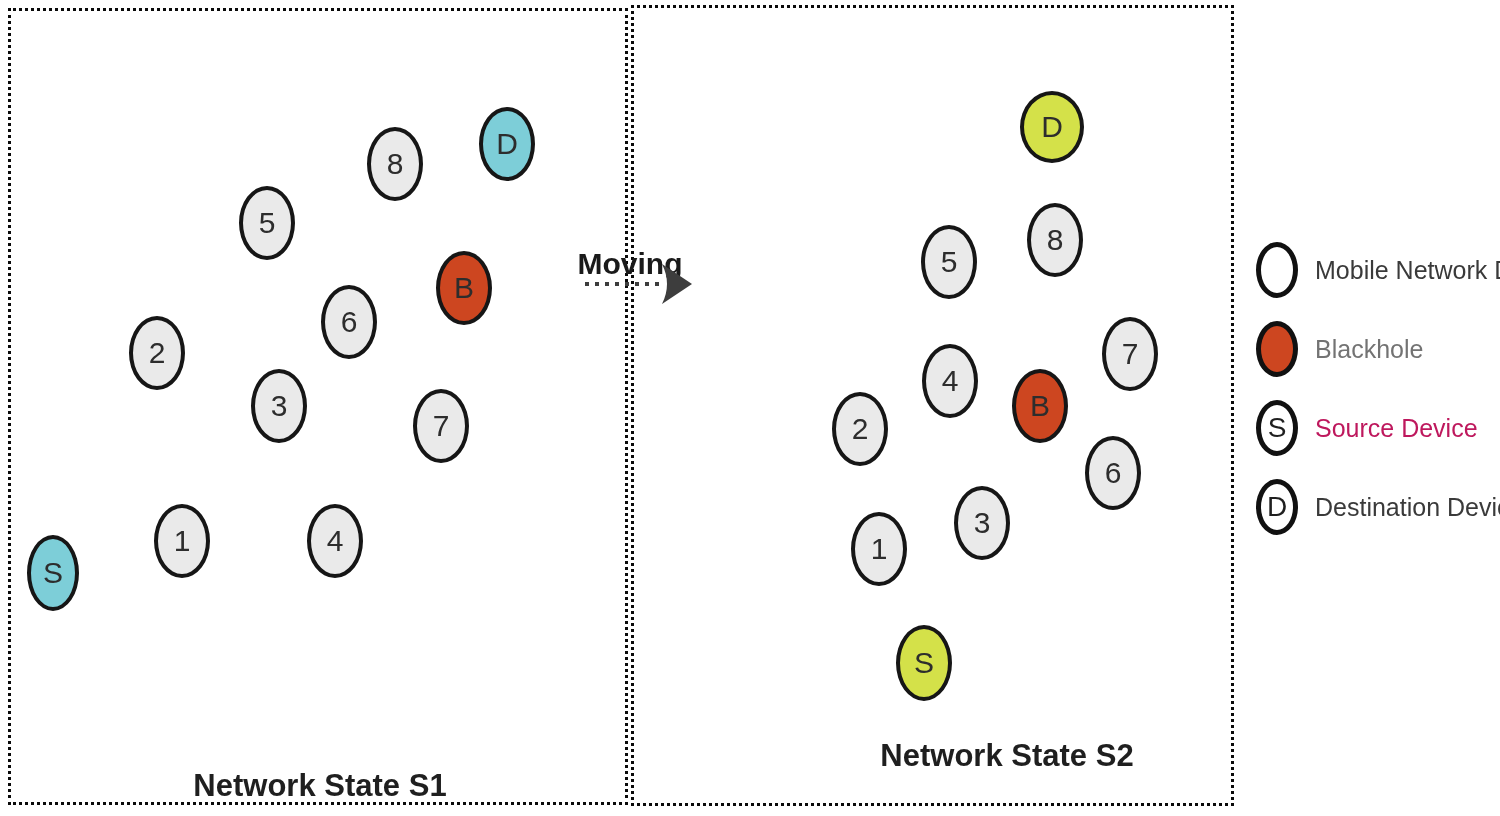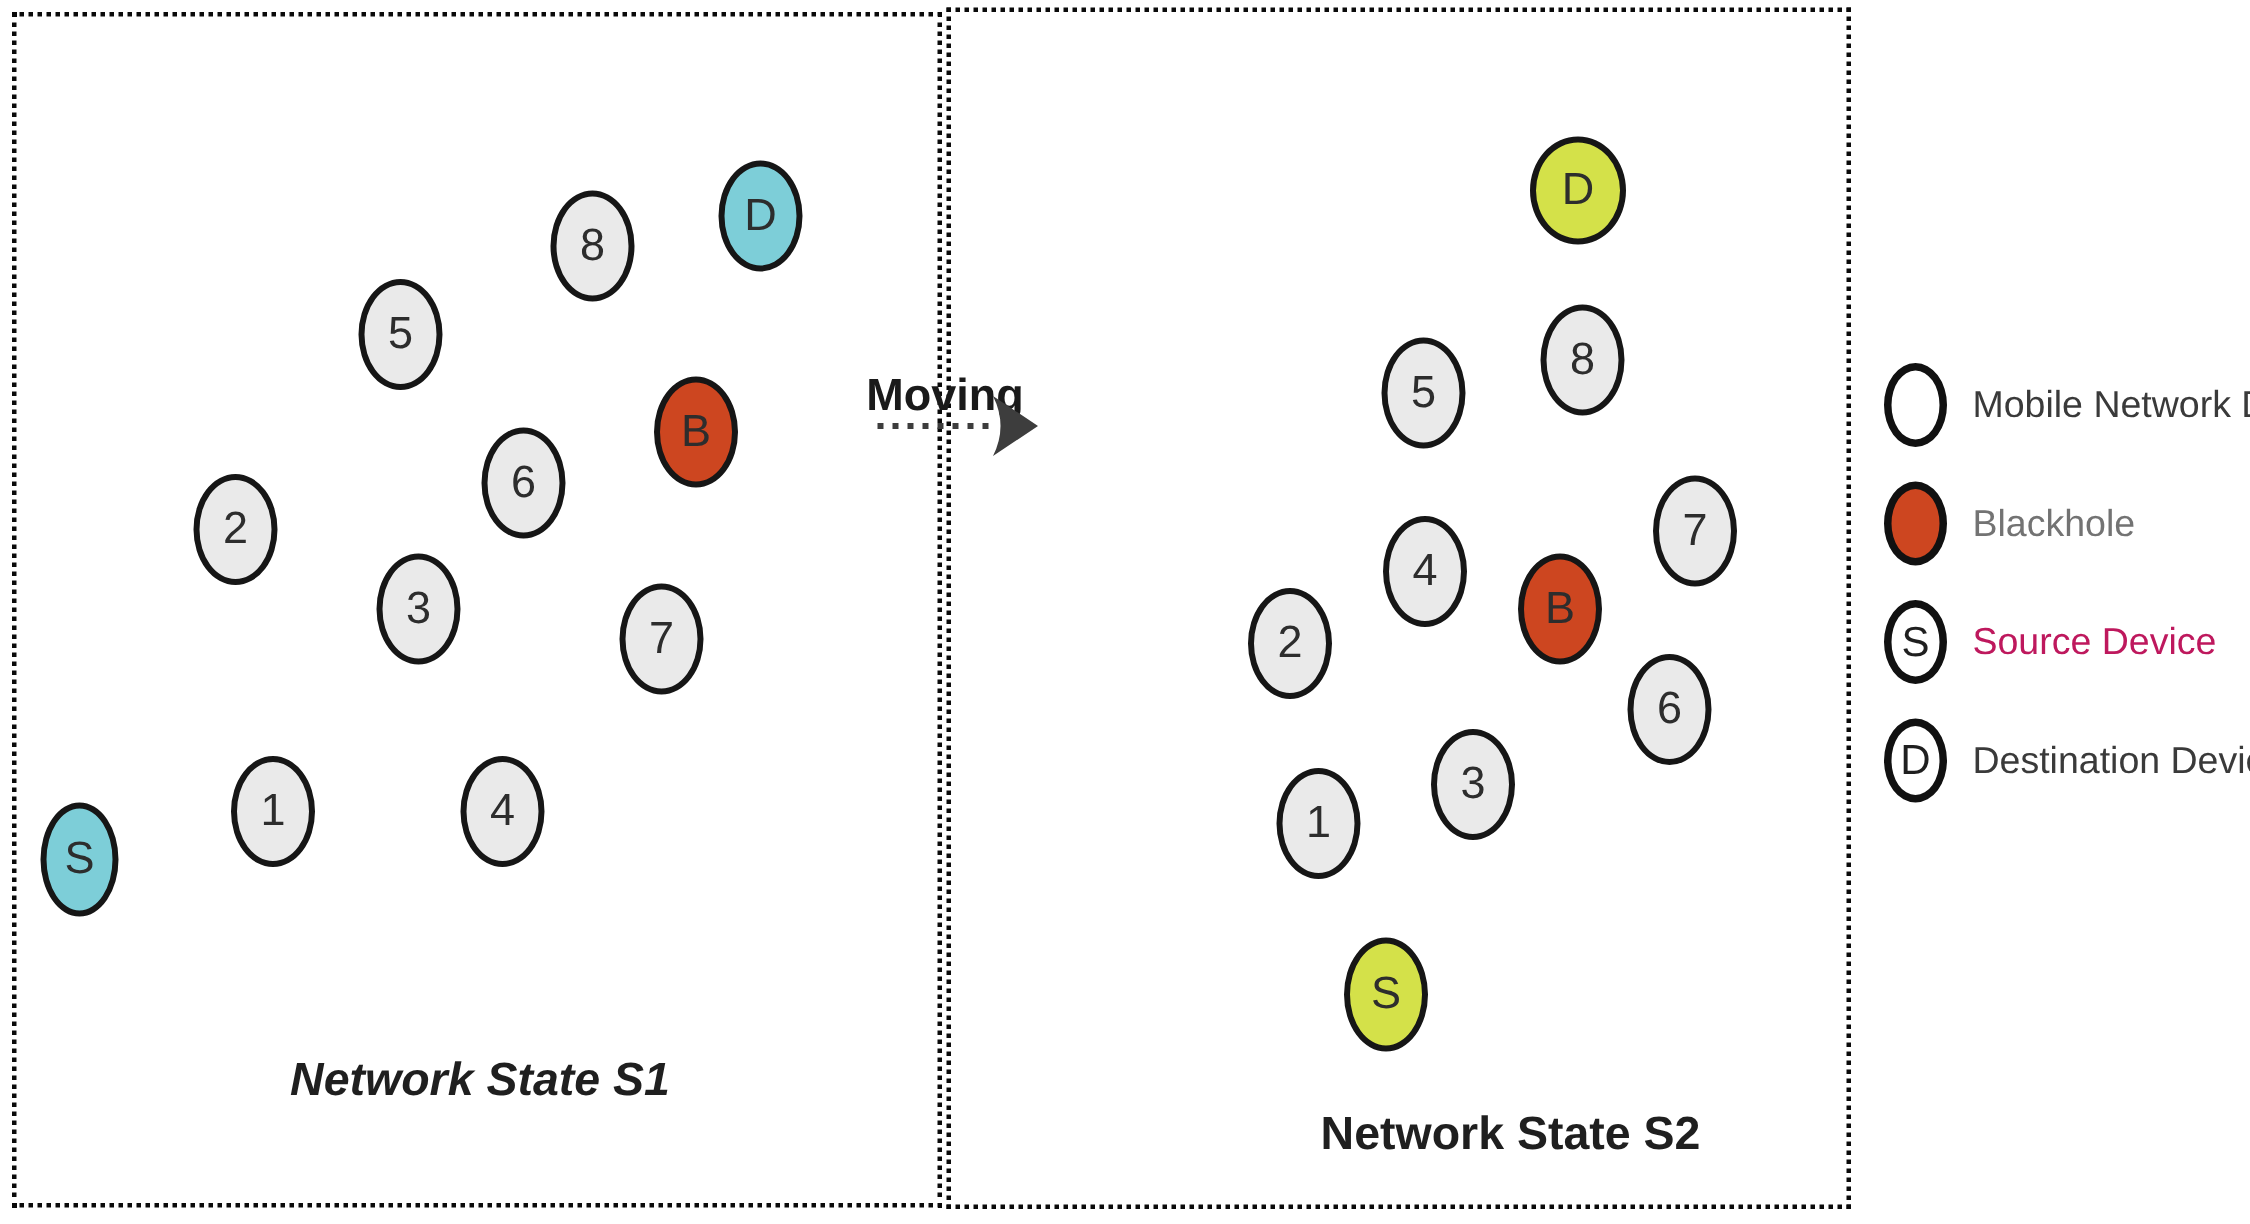--- a/index.html
+++ b/index.html
@@ -39,21 +39,21 @@
   }
 
   .panel-title {
     position: absolute;
     transform: translateX(-50%);
     font-size: 31px;
     font-weight: 700;
     color: #1f1f1f;
     white-space: nowrap;
   }
-  .title-s1 { left: 320px;  top: 702px; font-style: italic; }
+  .title-s1 { left: 320px;  top: 768px; }
   .title-s2 { left: 1007px; top: 738px; text-align: right; }
 
   .moving-label {
     position: absolute;
     left: 630px;
     top: 214px;
     transform: translateX(-50%);
     font-size: 30px;
     font-weight: 700;
     color: #1a1a1a;

